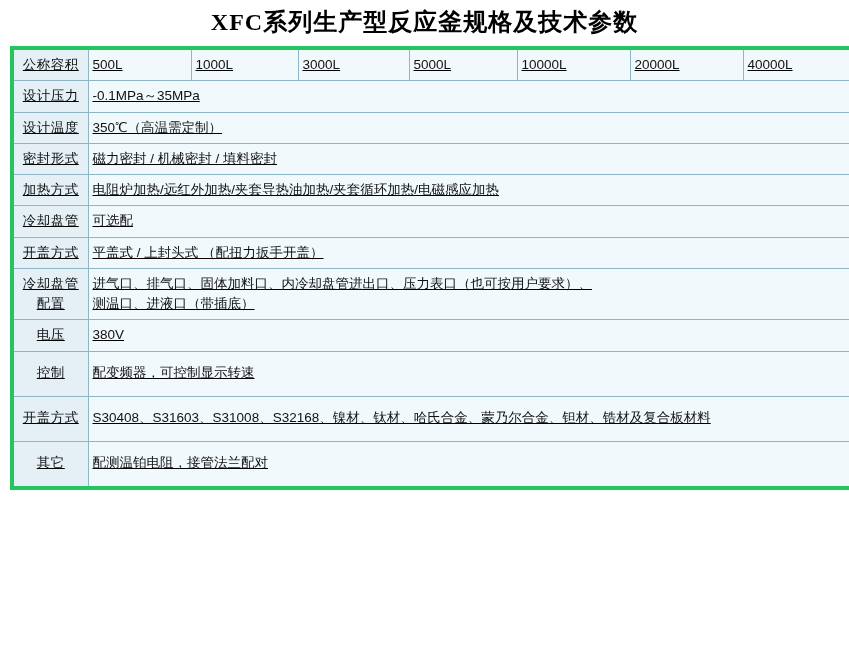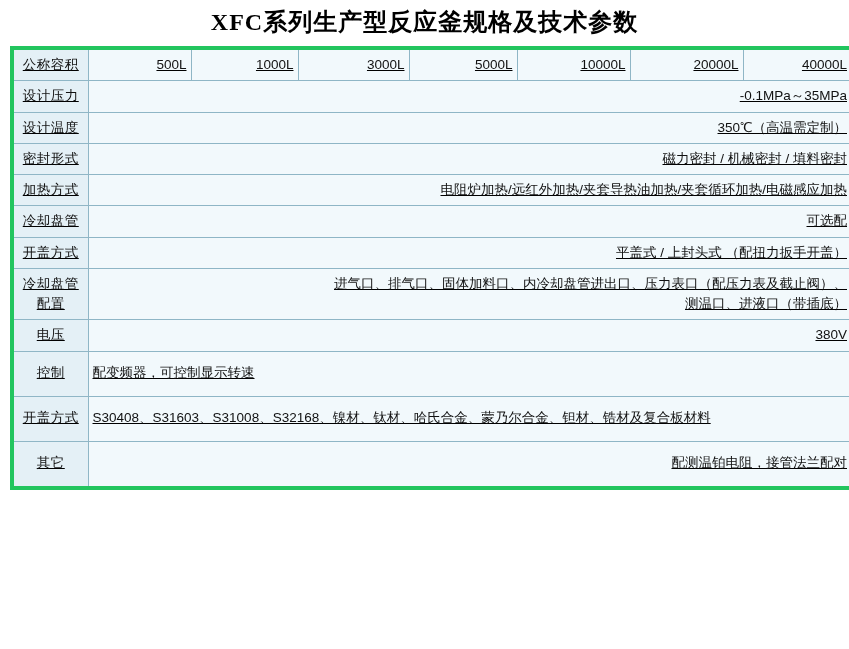--- a/index.html
+++ b/index.html
@@ -46,21 +46,21 @@
   }
   td.label {
     width: 76px;
     background: #e4f0f6;
     text-align: center;
     font-size: 14px;
     letter-spacing: 0.5px;
   }
   td.val {
     background: #f2f9fc;
-    text-align: right;
+    text-align: left;
   }
   td.val-left {
     background: #f2f9fc;
     text-align: left;
     padding-left: 10px;
   }
   .row-tall td { height: 34px; }
   .cell-small { font-size: 13px; }
   .two-line { line-height: 1.6; }
 </style>
@@ -127,21 +127,21 @@
         <td class="label">开盖方式</td>
         <td class="val" colspan="7">平盖式 / 上封头式 （配扭力扳手开盖）</td>
       </tr>
 
       <tr class="row-tall">
         <td class="label">
           <div>冷却盘管</div>
           <div>配置</div>
         </td>
         <td class="val two-line" colspan="7">
-          <div>进气口、排气口、固体加料口、内冷却盘管进出口、压力表口（配压力表及截止阀）、</div>
+          <div>进气口、排气口、固体加料口、内冷却盘管进出口、压力表口（也可按用户要求）、</div>
           <div>测温口、进液口（带插底）</div>
         </td>
       </tr>
 
 
       <tr>
         <td class="label">电压</td>
         <td class="val" colspan="7">380V</td>
       </tr>
 

